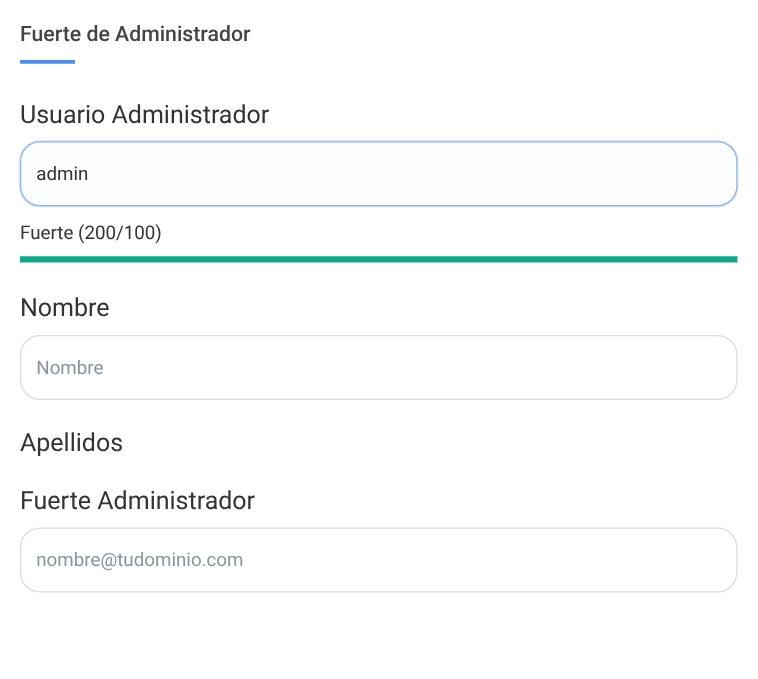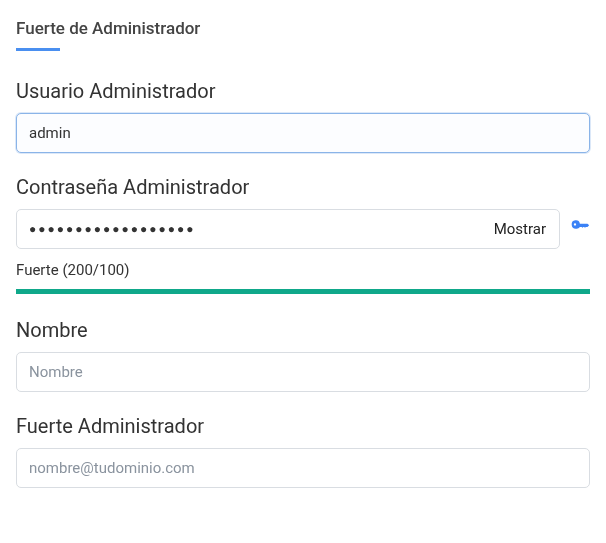--- a/index.html
+++ b/index.html
@@ -30,24 +30,24 @@
     margin-bottom: 22px;
   }
   .field-label {
     display: block;
     font-size: 20px;
     color: #333;
     margin-bottom: 10px;
   }
   .input {
     width: 100%;
-    height: 40px;
+    height: 52px;
     padding: 0 12px;
     border: 1px solid #d9dde2;
-    border-radius: 5px;
+    border-radius: 16px;
     font-size: 15px;
     color: #333;
     background: #fff;
     outline: none;
     font-family: inherit;
   }
   .input::placeholder {
     color: #8a939e;
   }
   .input:focus, .input-focused {
@@ -110,46 +110,32 @@
 
 <div>
   <h2 class="section-title">Fuerte de Administrador</h2>
   <div class="title-underline"></div>
 
   <div class="field">
     <label class="field-label">Usuario Administrador</label>
     <input type="text" class="input input-focused" value="admin" style="">
   </div>
 
-  <div class="field">
-    <label class="field-label">Contraseña Administrador</label>
-    <div class="password-row">
-      <div class="password-wrap">
-        <input type="text" class="input" value="●●●●●●●●●●●●●●●●●●" style="">
-        <button class="show-btn">Mostrar</button>
-      </div>
-      <span class="key-icon">
-        <svg width="20" height="20" viewBox="0 0 24 24" fill="none">
-          <path d="M7 14a5 5 0 1 1 4.9-6H21l2 2-2 2h-2l-1 1-1-1h-1l-1 1-1-1h-2.1A5 5 0 0 1 7 14z" fill="#3b82f6"></path>
-          <circle cx="6" cy="9" r="1.4" fill="#ffffff"></circle>
-        </svg>
-      </span>
-    </div>
-  </div>
 
   <div class="strength-block">
     <div class="strength-label">Fuerte (200/100)</div>
     <div class="strength-bar"></div>
   </div>
 
   <div class="field">
     <label class="field-label">Nombre</label>
     <input type="text" class="input" placeholder="Nombre" style="">
   </div>
 
   <div class="field">
+    <label class="field-label">Apellidos</label>
   </div>
 
   <div class="field">
     <label class="field-label">Fuerte Administrador</label>
     <input type="text" class="input" placeholder="nombre@tudominio.com" style="">
   </div>
 </div>
 
 </body></html>

